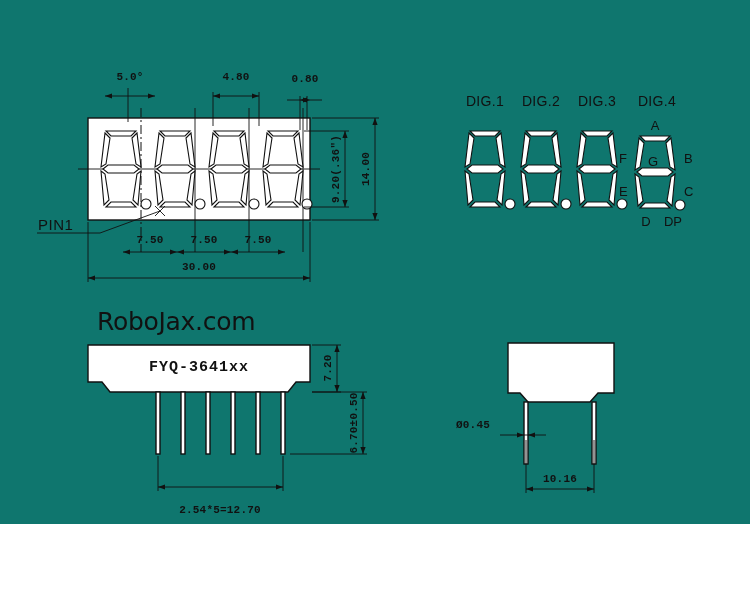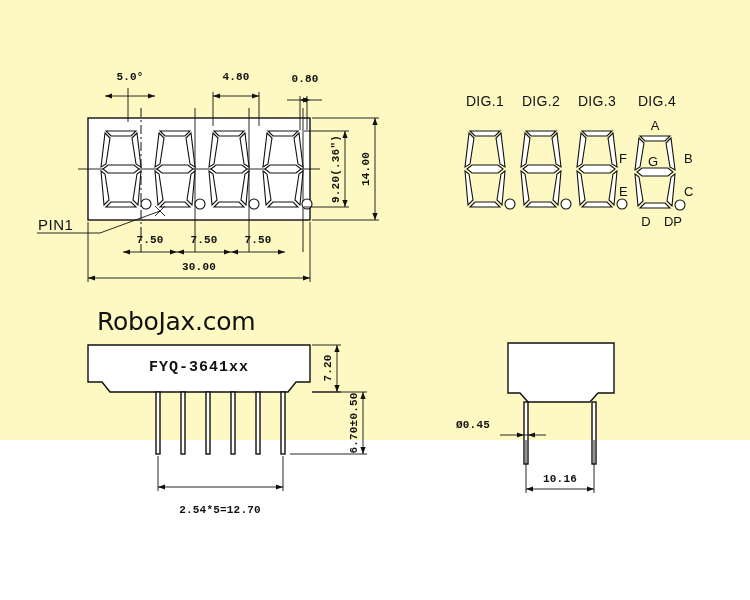--- a/index.html
+++ b/index.html
@@ -1,18 +1,18 @@
 <!DOCTYPE html>
 <html><head>
 <meta charset="utf-8">
 <style>
   html,body{margin:0;padding:0;background:#ffffff;}
   body{width:750px;height:600px;overflow:hidden;
        font-family:"Liberation Sans",sans-serif;color:#000;}
-  #sheet{position:relative;width:750px;height:440px;background:#fef9c3;}
+  #sheet{position:relative;width:750px;height:524px;background:#0f766e;}
   svg{display:block;}
   .dimtext{font-family:"Liberation Mono","DejaVu Sans Mono",monospace;
            font-size:11px;fill:#111;font-weight:700;letter-spacing:.2px;}
   .seglabel{font-family:"Liberation Sans",sans-serif;font-size:13px;fill:#111;font-weight:400;}
   .diglabel{font-family:"Liberation Sans",sans-serif;font-size:14px;fill:#111;font-weight:400;letter-spacing:.3px;}
   .pinlabel{font-family:"Liberation Sans",sans-serif;font-size:15px;fill:#111;font-weight:400;letter-spacing:.5px;}
   .partnum{font-family:"Liberation Mono","DejaVu Sans Mono",monospace;
            font-size:15px;fill:#111;font-weight:700;letter-spacing:1px;}
   .brand{font-family:"DejaVu Sans",sans-serif;font-size:25px;fill:#111;
          font-weight:400;letter-spacing:-.3px;}

